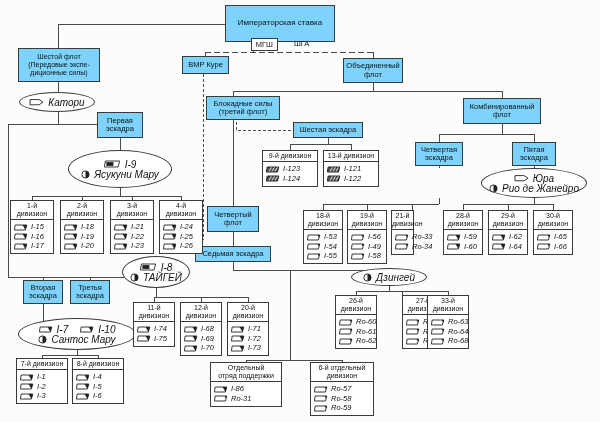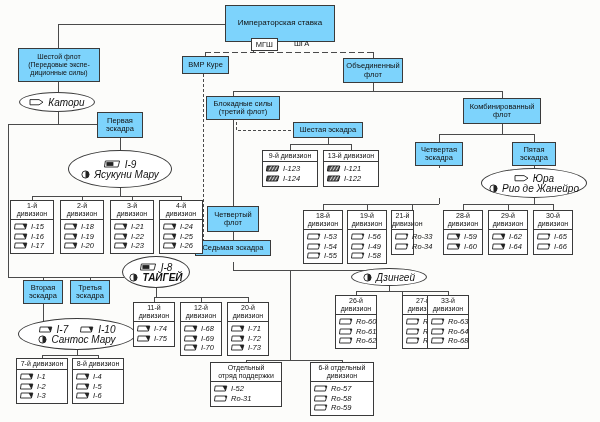--- a/index.html
+++ b/index.html
@@ -22,32 +22,32 @@
   .mgsh{border:1px solid #3a3a3a;background:#fff;padding:0 4px;font-size:7.5px;line-height:11px;display:inline-block;}
   .shga{font-size:7.5px;}
   .oval{
     position:absolute;box-sizing:border-box;
     border:1px solid #3a3a3a;border-radius:50%;background:#fff;
     display:flex;flex-direction:column;align-items:center;justify-content:center;
     gap:1px;
   }
   .fs-row{display:flex;align-items:center;gap:4px;font-size:10px;font-style:italic;line-height:9px;white-space:nowrap;}
   .fs-row .gap2{margin-left:8px;}
-  .bold{font-weight:bold;text-align:center;}
+  .bold{font-weight:normal;text-align:center;}
   .division{position:absolute;}
   .dv-h{
     box-sizing:border-box;border:1px solid #3a3a3a;background:#fff;
     text-align:center;font-size:7px;line-height:8px;padding:1px 0;
     white-space:pre-line;
   }
   .dv-b{
     box-sizing:border-box;border:1px solid #3a3a3a;border-top:none;background:#fff;
     padding:3px 2px 3px 3px;display:flex;flex-direction:column;gap:1.5px;
   }
-  .boat{display:flex;gap:3px;font-size:7.5px;font-style:italic;line-height:8px;white-space:nowrap;}
+  .boat{display:flex;align-items:center;gap:3px;font-size:7.5px;font-style:italic;line-height:8px;white-space:nowrap;}
   .bic svg{display:block;}
 </style>
 </head>
 <body>
 
 <div class="canvas">
 
   <svg class="wires" width="600" height="422" shape-rendering="crispEdges">
     <path fill="none" stroke="#4a4a4a" stroke-width="1" d="M253 35 V52 M205 52 V56 M373 52 V58 M225 24 H58 V48 M373 83 V91 M233 91 V96 M233 91 H502 V98 M58 82 V92 M58 112 V124 M8 124 H97 M8 124 V277 M8 277 H124 M43 277 V280 M90 277 V280 M120 138 V150 M120 188 V196 M32 200 V196 H181 V200 M82 196 V200 M132 196 V200 M233 120 V206 M328 138 V144 M290 150 V144 H351 V150 M502 124 V134 M439 142 V134 H534 V142 M439 166 V168 M534 166 V168 M439 198 V204 M323 210 V204 H439 M367 204 V210 M412 204 V210 M534 198 V204 M463 210 V204 H553 V210 M508 204 V210 M233 232 V246 M233 262 V270 H389 V268 M290 270 V360 M246 362 V360 H342 V362 M389 286 V291 M356 295 V291 H448 V295 M402 291 V295 M156 288 V297 M154 302 V297 H248 V302 M201 297 V302 M43 304 V321 M77 350 V355 M42 358 V355 H98 V358"></path>
     <path fill="none" stroke="#4a4a4a" stroke-width="1" stroke-dasharray="6 3" d="M205 52 H373"></path>
@@ -74,21 +74,21 @@
 (третий флот)</div>
   <div class="box" style="left:293px;top:122px;width:70px;height:16px">Шестая эскадра</div>
   <div class="box" style="left:463px;top:98px;width:78px;height:26px">Комбинированный
 флот</div>
   <div class="box" style="left:415px;top:142px;width:48px;height:24px">Четвертая
 эскадра</div>
   <div class="box" style="left:512px;top:142px;width:44px;height:24px">Пятая
 эскадра</div>
   <div class="box" style="left:207px;top:206px;width:52px;height:26px">Четвертый
 флот</div>
-  <div class="box" style="left:195px;top:240px;width:76px;height:16px">Седьмая эскадра</div>
+  <div class="box" style="left:195px;top:246px;width:76px;height:16px">Седьмая эскадра</div>
   <div class="box" style="left:23px;top:280px;width:40px;height:24px">Вторая
 эскадра</div>
   <div class="box" style="left:70px;top:280px;width:40px;height:24px">Третья
 эскадра</div>
 
   <div class="oval" style="left:19px;top:92px;width:76px;height:20px">
       <div class="fs-row">
         <span class="bic">
           <svg width="15" height="8" viewBox="0 0 15 8">
             <path d="M1 1.6 H10 L14 4.2 L10 6.8 H1 Z" fill="#fff" stroke="#222" stroke-width="0.9"></path>
@@ -792,21 +792,21 @@
       <div class="dv-h">Отдельный
 отряд поддержки</div>
       <div class="dv-b">
         <div class="boat">
           <span class="bic">
             <svg width="14" height="7" viewBox="0 0 14 7">
               <path d="M1.2 1 H12.8 L11.4 6 H0.4 Z" fill="#fff" stroke="#222" stroke-width="0.9"></path>
               <path d="M12.8 1 L11.4 6 L8.6 1 Z" fill="#222"></path>
             </svg>
           </span>
-          <span class="bn">I-52</span>
+          <span class="bn">I-86</span>
         </div>
         <div class="boat">
           <span class="bic">
             <svg width="14" height="7" viewBox="0 0 14 7">
               <path d="M1.2 1 H12.8 L11.4 6 H0.4 Z" fill="#fff" stroke="#222" stroke-width="0.9"></path>
               <path d="M12.8 1 L12 3.5 L10.6 1 Z" fill="#222"></path>
             </svg>
           </span>
           <span class="bn">Ro-31</span>
         </div>

